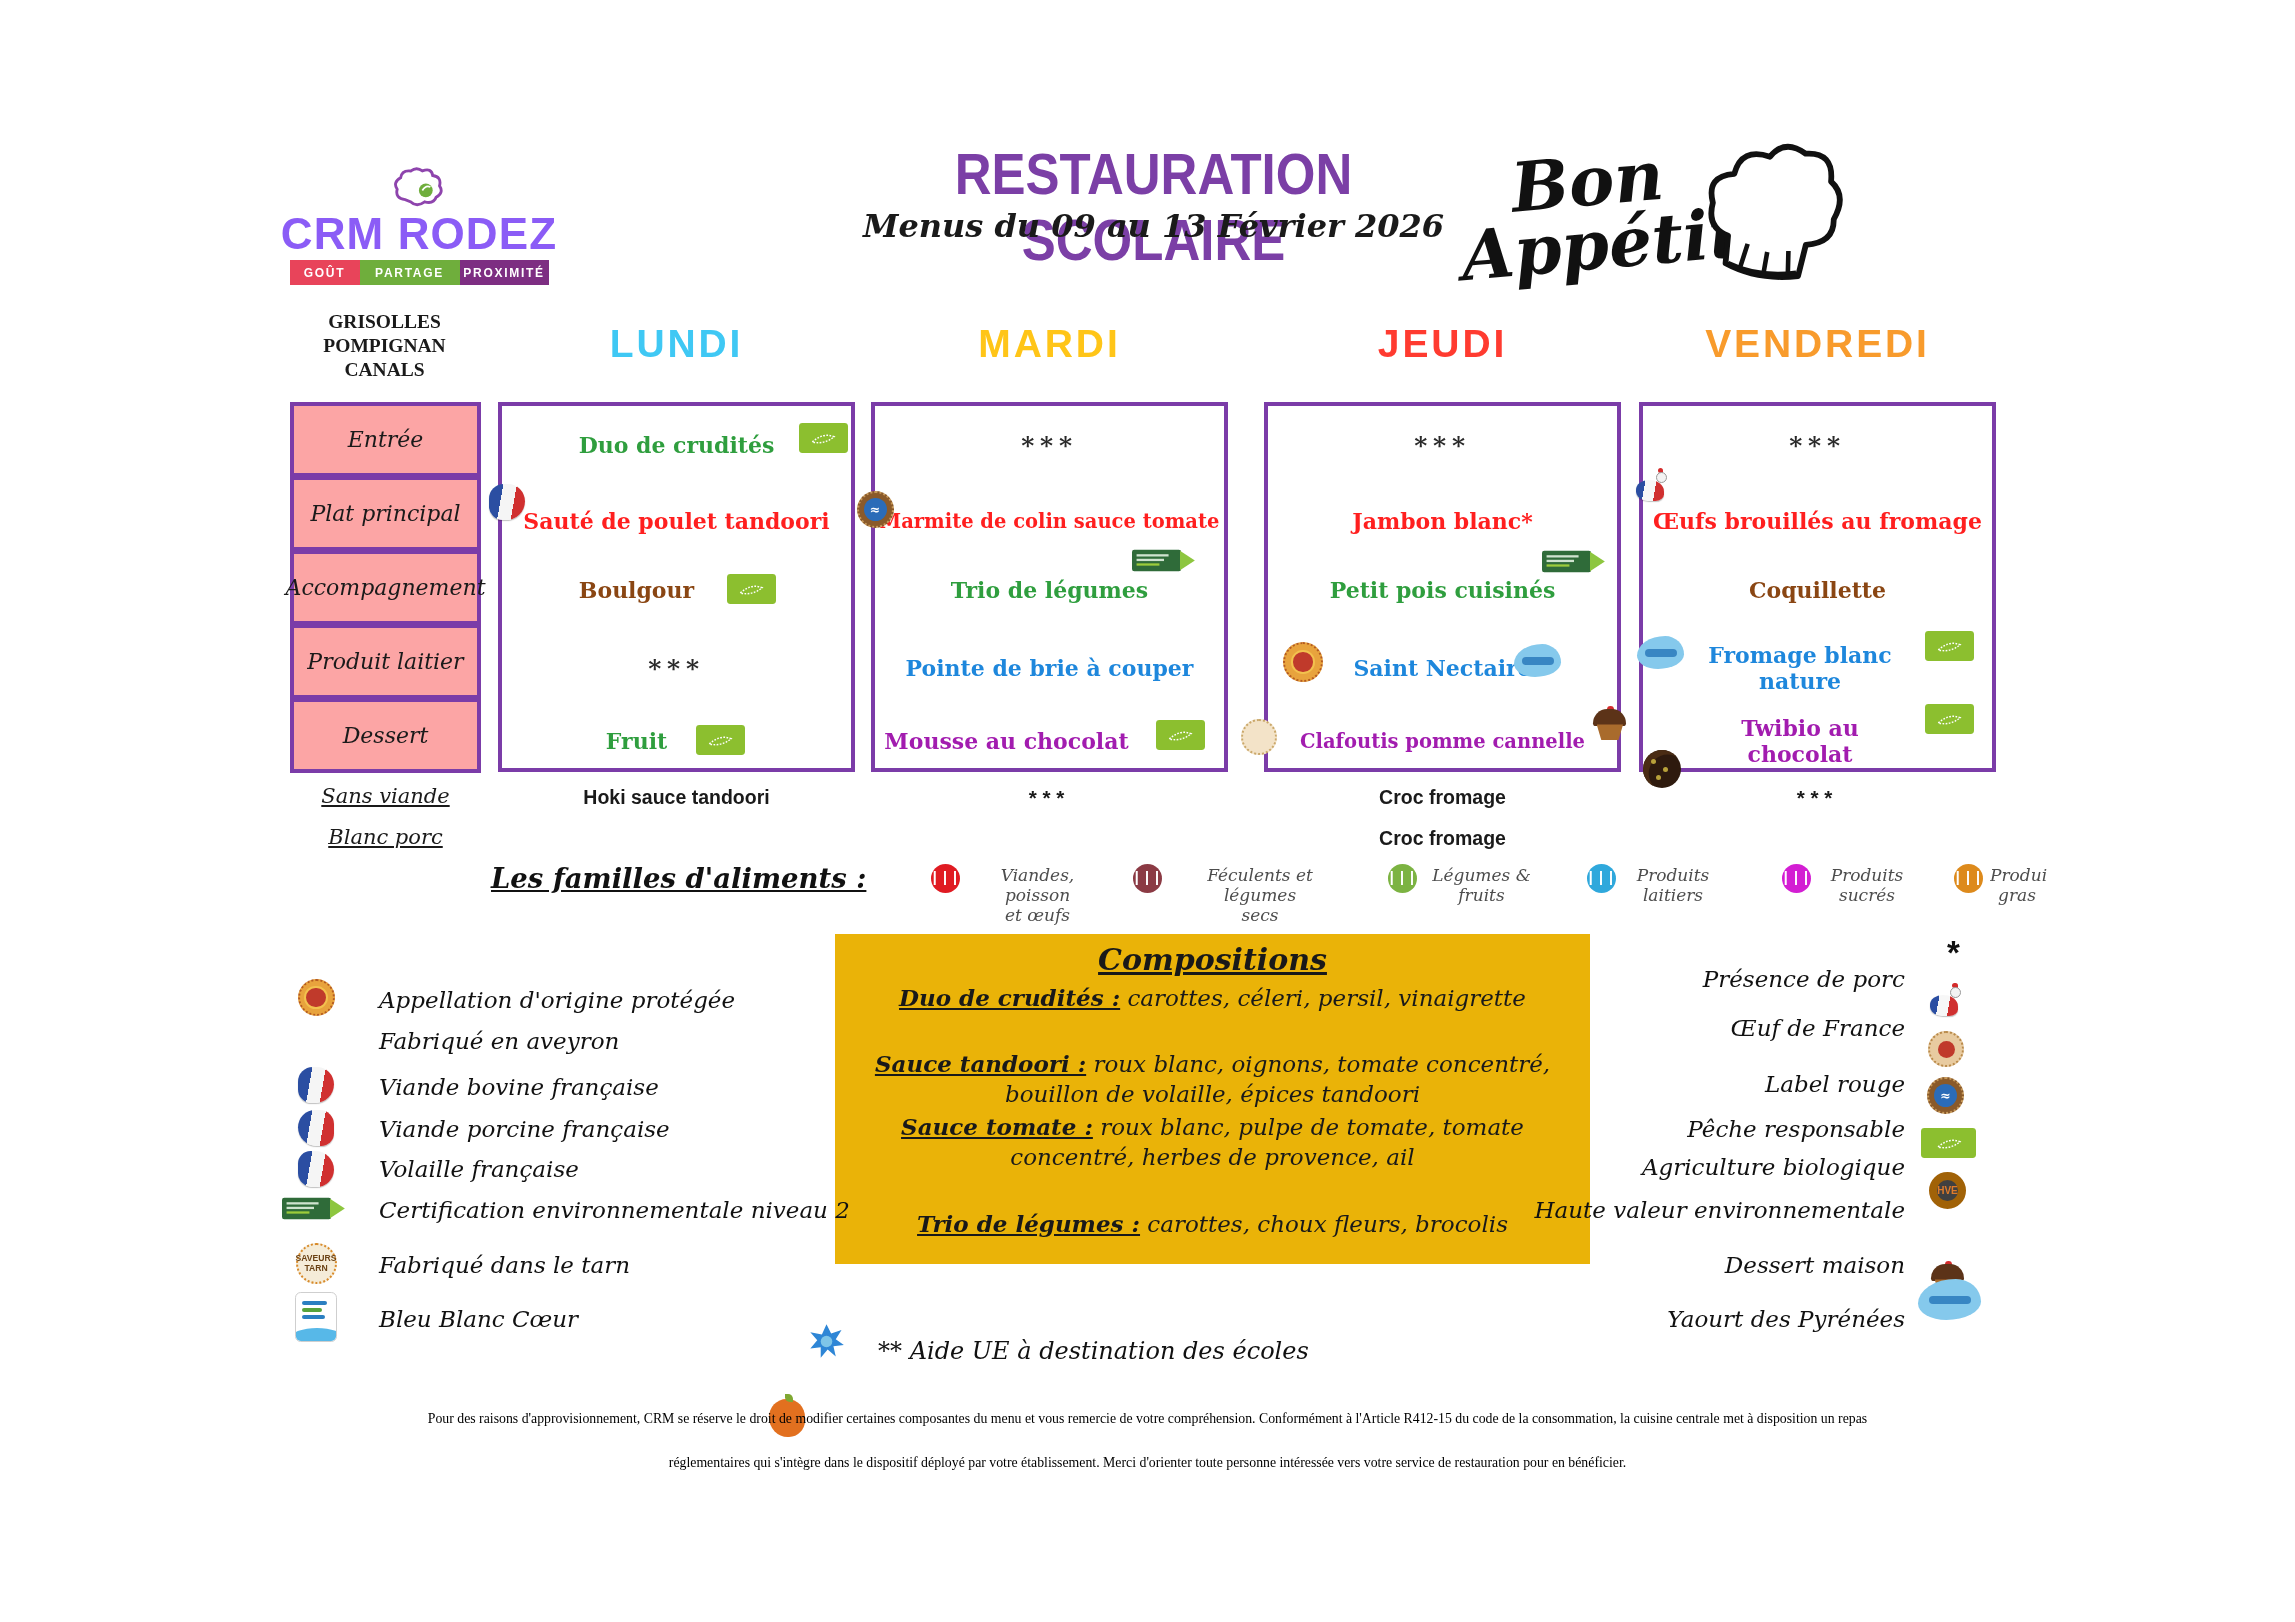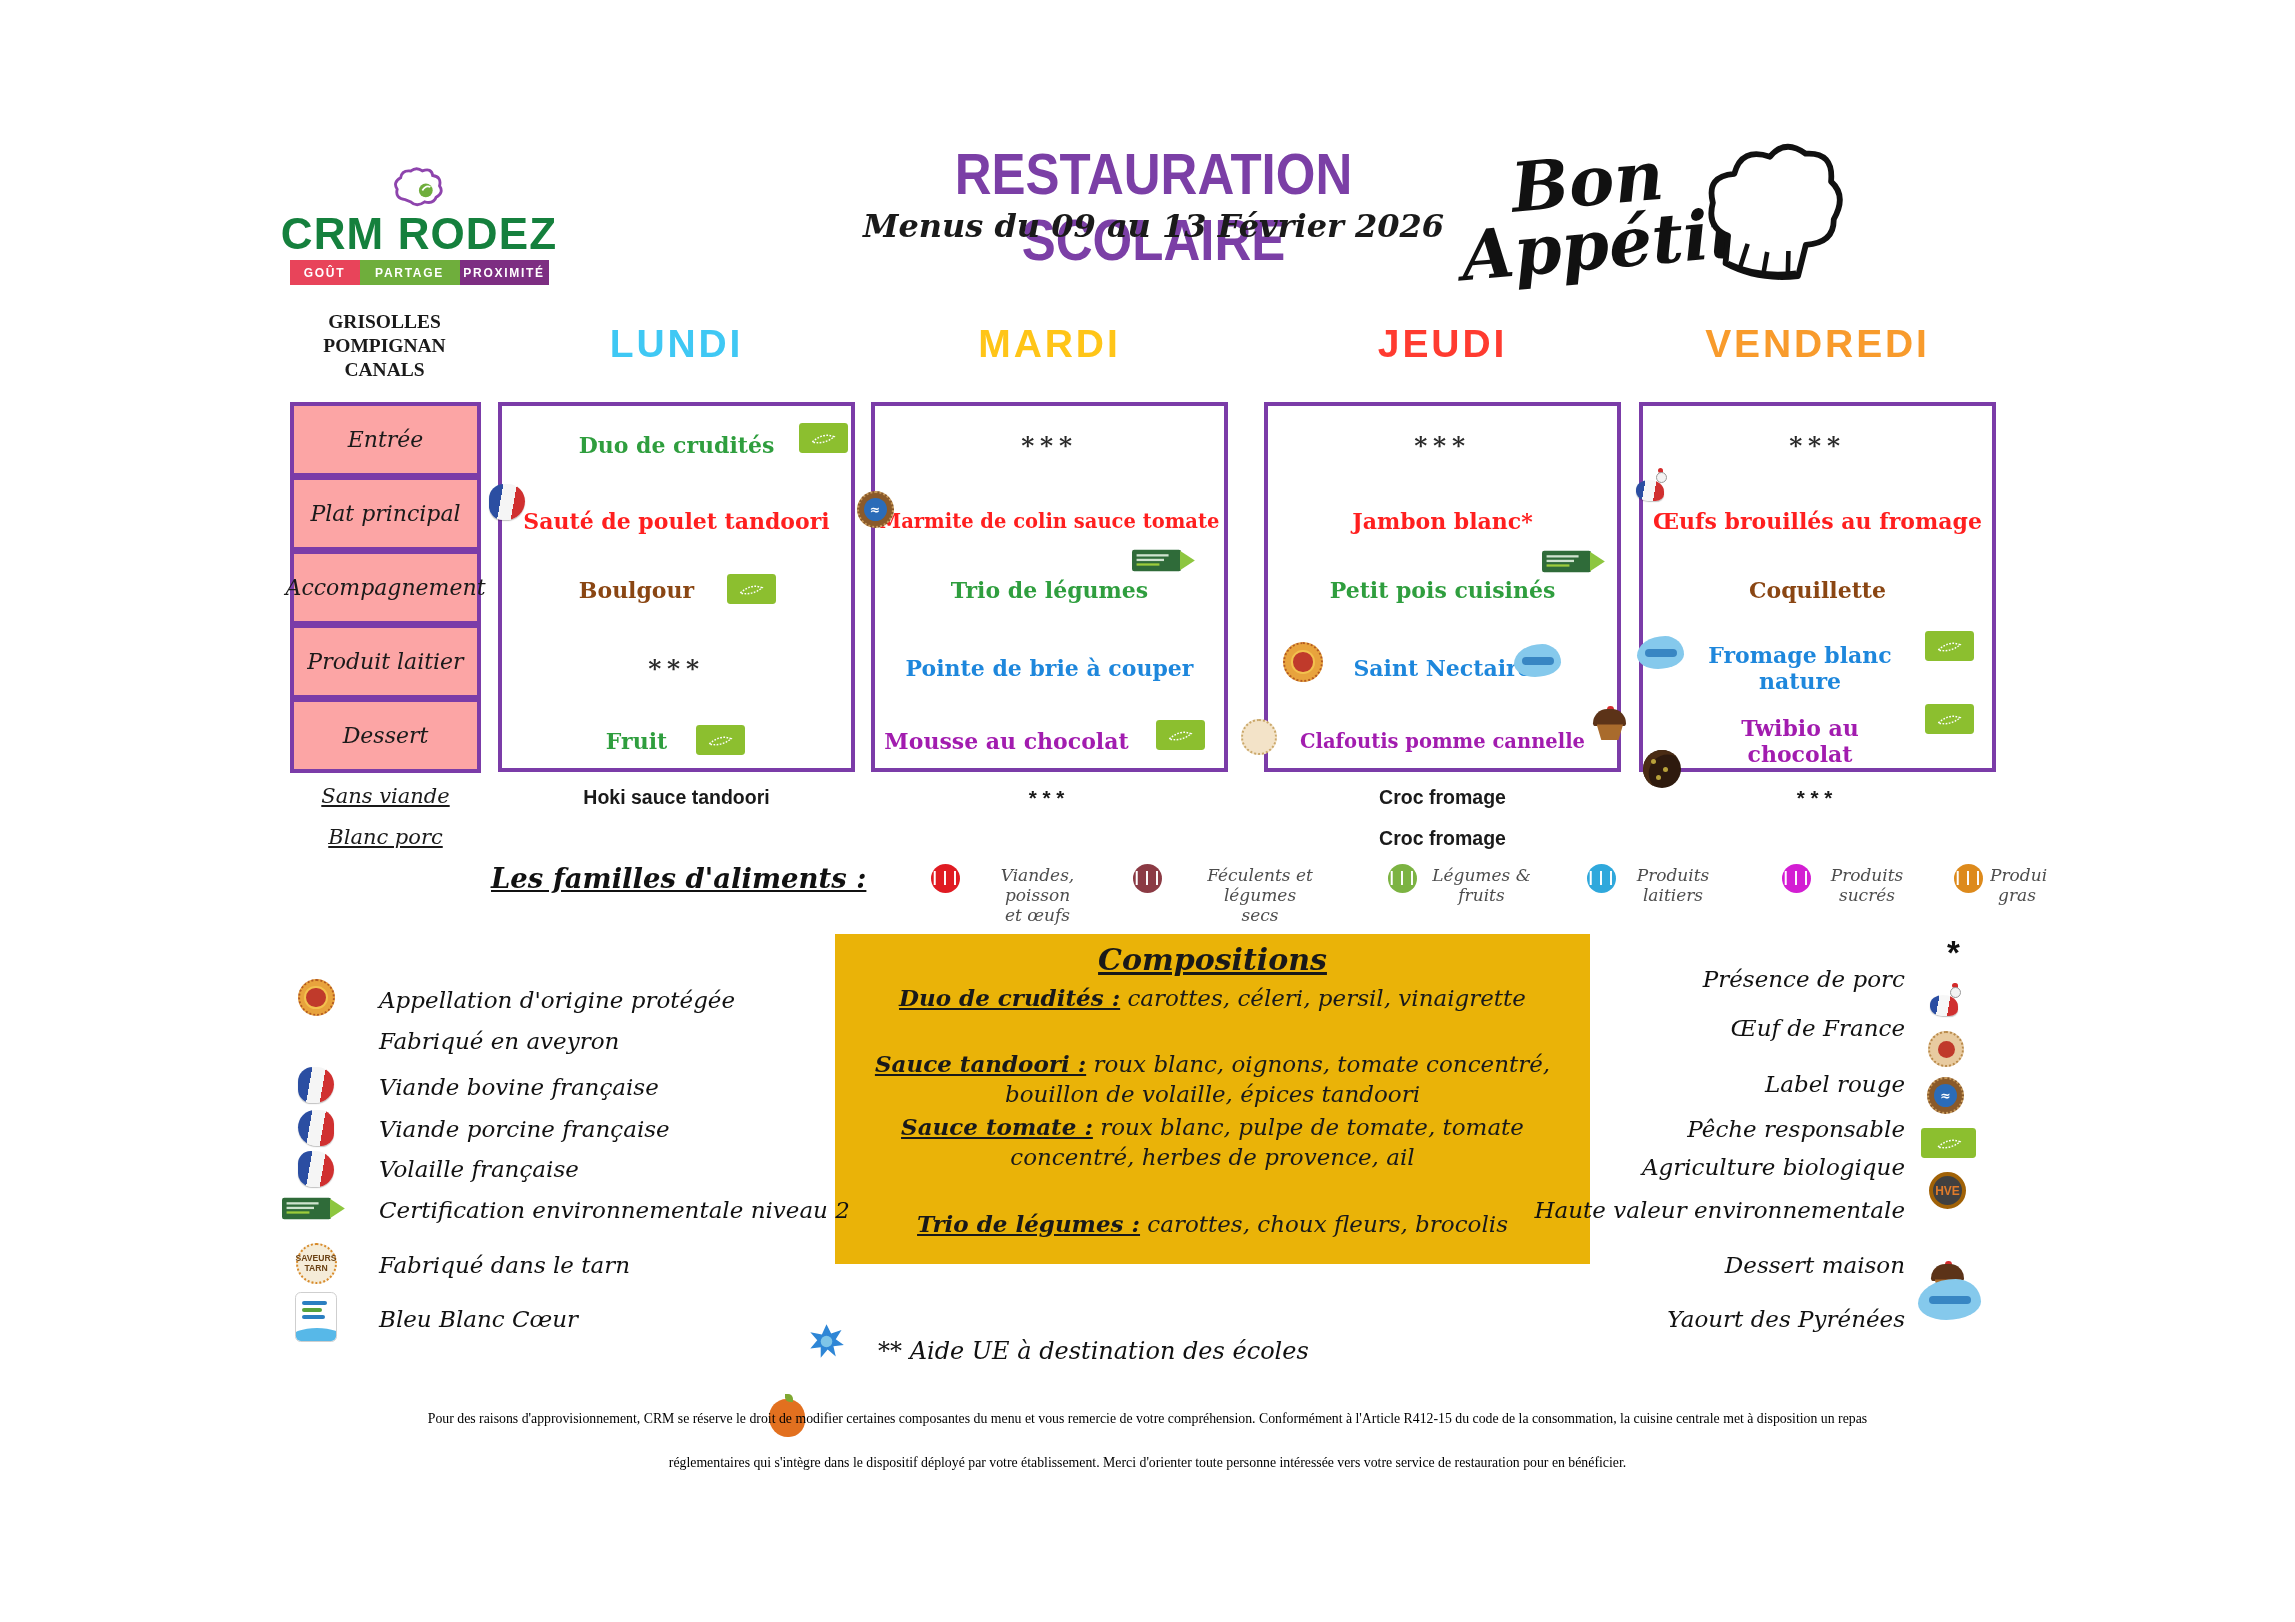--- a/index.html
+++ b/index.html
@@ -3,21 +3,21 @@
 <meta charset="utf-8">
 <style>
   html,body{margin:0;padding:0;background:#ffffff;}
   .page{position:relative;width:2295px;height:1622px;background:#fff;overflow:hidden;
         font-family:"DejaVu Serif",serif;color:#111;}
   .abs{position:absolute;}
 
   
   .brand{left:270px;top:165px;width:298px;text-align:center;}
   .brand-name{font-family:"Liberation Sans",sans-serif;font-weight:bold;font-size:44px;
-              letter-spacing:1.1px;color:#15803d;line-height:46px;}
+              letter-spacing:1.1px;color:#8b5cf6;line-height:46px;}
   .tagline{display:flex;width:259px;height:25px;margin:3.4px auto 0;}
   .tagline span{display:flex;align-items:center;justify-content:center;color:#fff;
                 font-family:"Liberation Sans",sans-serif;font-weight:bold;font-size:12px;letter-spacing:1.7px;}
   .tag-red{background:#E8445A;flex:0 0 70px;}
   .tag-green{background:#6FAE3C;flex:0 0 100px;}
   .tag-purple{background:#7D2E82;flex:0 0 89px;}
 
   .main-title{left:832px;top:141px;width:643px;text-align:center;
               font-family:"Liberation Sans",sans-serif;font-weight:bold;font-size:51px;
               color:#7B3FA6;letter-spacing:0px;transform:scaleY(1.12);transform-origin:top;}
@@ -80,23 +80,23 @@
   .cookie-icon i{position:absolute;width:5.2px;height:5.2px;border-radius:50%;background:#B8A13A;}
   .plain-circle{width:36px;height:36px;border-radius:50%;background:#F3E3C8;border:2.9px dotted #CAA86A;box-sizing:border-box;}
   .hen-icon{width:38px;height:38px;position:relative;}
   .hen-body{position:absolute;left:3.4px;top:10.3px;width:27.5px;height:20.7px;border-radius:60% 70% 40% 60%;
             background:linear-gradient(100deg,#2B4EA2 30%,#f7f7f7 30% 65%,#D03030 65%);box-shadow:0 1.1px 1.1px rgba(0,0,0,.25);}
   .hen-head{position:absolute;left:23px;top:2.3px;width:9.2px;height:9.2px;border-radius:50%;background:#f3f3f3;border:1.1px solid #999;}
   .hen-comb{position:absolute;left:25px;top:-2.3px;width:5.7px;height:5.7px;border-radius:50% 50% 0 50%;background:#D42B2B;}
   .lr-icon{width:36px;height:36px;border-radius:50%;background:#E8CBA0;border:2.9px dotted #B98A4A;
            box-sizing:border-box;display:flex;align-items:center;justify-content:center;}
   .lr-inner{width:17px;height:17px;border-radius:50%;background:#C0392B;}
-  .hve-icon{width:37px;height:37px;border-radius:50%;border:4px solid #a16207;box-sizing:border-box;
+  .hve-icon{width:37px;height:37px;border-radius:50%;border:8px solid #a16207;box-sizing:border-box;
             background:#404040;display:flex;align-items:center;justify-content:center;color:#E07B2A;
-            font-family:"Liberation Sans",sans-serif;font-weight:bold;font-size:12px;}
+            font-family:"Liberation Sans",sans-serif;font-weight:bold;font-size:10px;}
   .tarn-icon{width:41px;height:41px;border-radius:50%;background:#F5ECD8;border:2.9px dotted #D88A2A;
              box-sizing:border-box;display:flex;flex-direction:column;align-items:center;justify-content:center;
              font-family:"Liberation Sans",sans-serif;font-weight:bold;font-size:8.6px;color:#6B4215;line-height:9.2px;}
   .bbc-icon{width:40px;height:48px;border-radius:5.7px;background:#fff;border:1.1px solid #cfcfcf;
             position:relative;overflow:hidden;}
   .bbc-icon b{position:absolute;left:5.7px;height:4px;border-radius:2.3px;}
   .bbc-wave{position:absolute;bottom:-6.9px;left:-4.6px;width:52px;height:19.5px;border-radius:50%;background:#57B8E8;}
   .apple-icon{width:36px;height:38px;border-radius:50% 50% 46% 54%;background:#E2701F;position:relative;}
   .apple-icon::after{content:"";position:absolute;left:16px;top:-4.6px;width:8px;height:8px;border-radius:0 60% 0 60%;background:#7FA832;}
   .bsplash-icon{width:37px;height:37px;}

